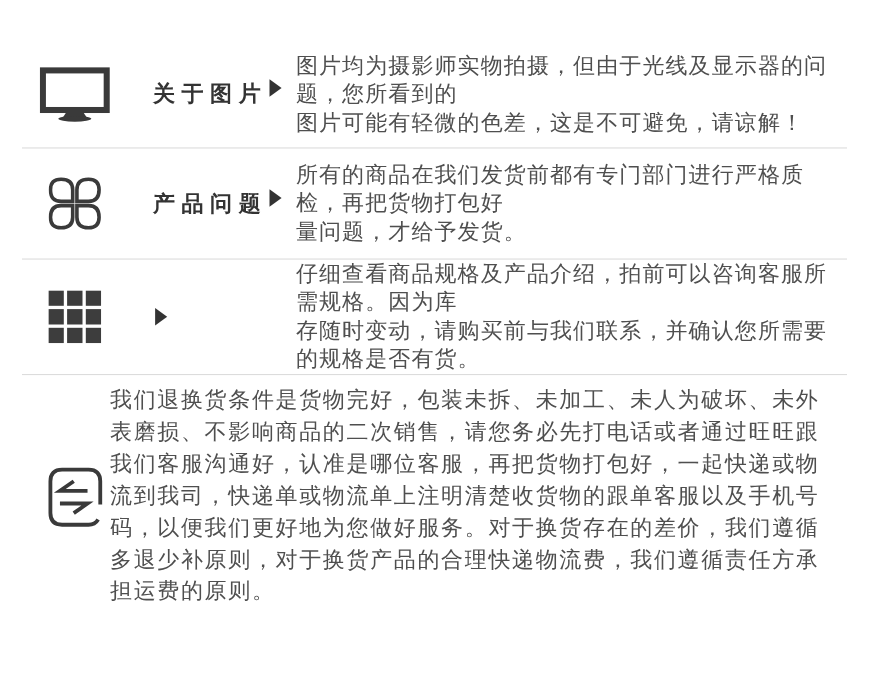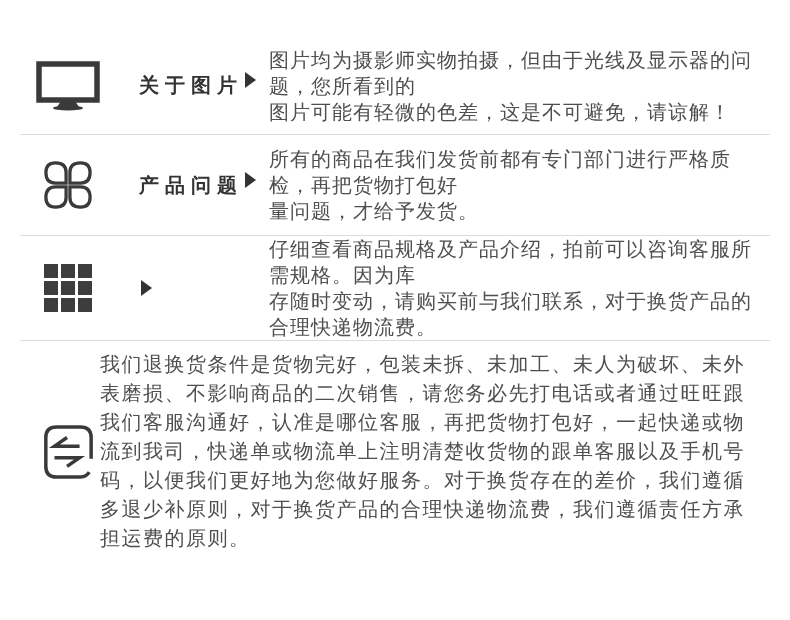--- a/index.html
+++ b/index.html
@@ -118,21 +118,21 @@
           <rect x="0" y="34" width="14" height="14"></rect>
             <rect x="17" y="34" width="14" height="14"></rect>
             <rect x="34" y="34" width="14" height="14"></rect>
         </g>
       </svg>
     </div>
     <div class="title-box">
       <span class="tri"></span>
     </div>
     <p class="text">仔细查看商品规格及产品介绍，拍前可以咨询客服所需规格。因为库
-存随时变动，请购买前与我们联系，对于换货产品的合理快递物流费。</p>
+存随时变动，请购买前与我们联系，并确认您所需要的规格是否有货。</p>
   </div>
 
   <div class="row r4">
     <div class="icon-box">
       <svg width="54" height="60" viewBox="0 0 56 60">
         <g fill="none" stroke="#3a3a3a" stroke-width="3.6">
           <path d="M52,38 V16 Q52,5 41,5 H16 Q5,5 5,16 V46 Q5,57 16,57 H41 Q47,57 50,52"></path>
           <path d="M40,25 H14 L27,16"></path>
           <path d="M14,37 H40 L27,46"></path>
         </g>

